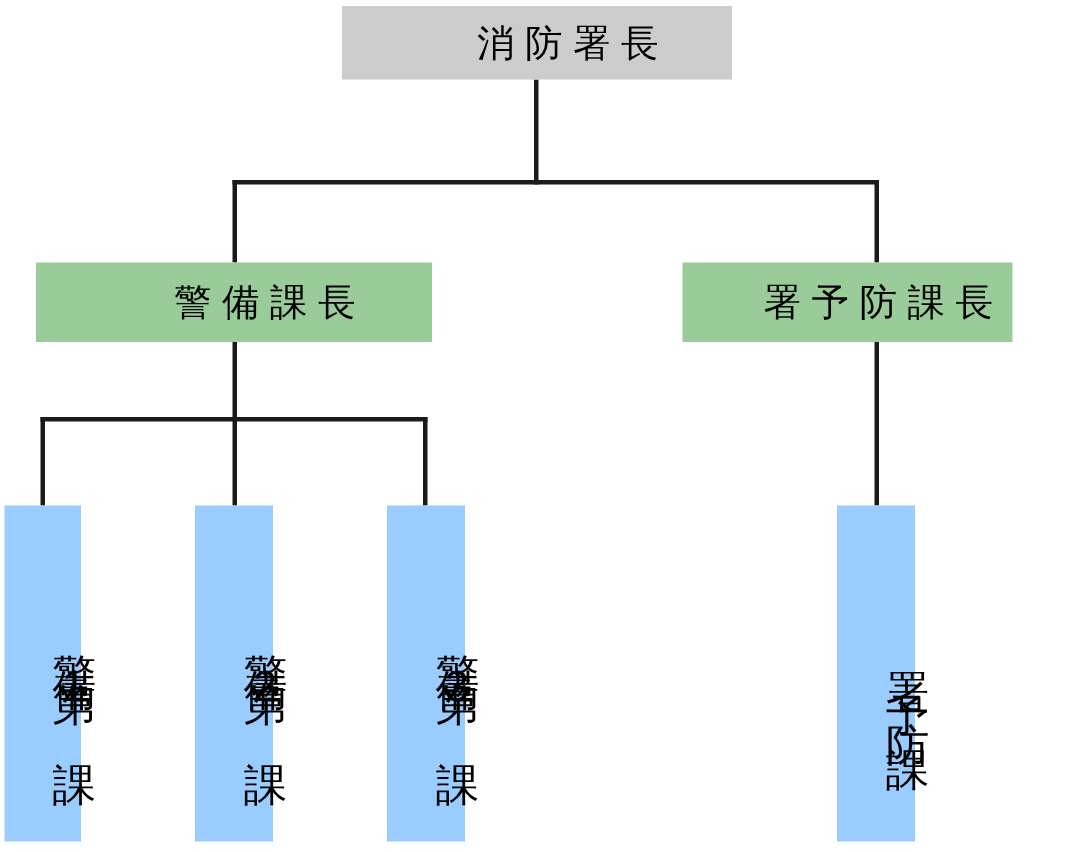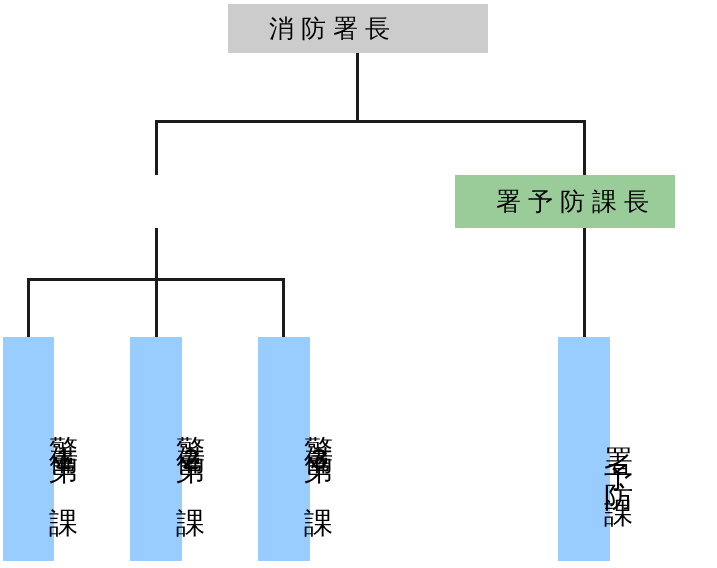--- a/index.html
+++ b/index.html
@@ -12,20 +12,21 @@
     position: relative;
     width: 717px;
     height: 568px;
     background: #ffffff;
     overflow: hidden;
   }
   .node {
     position: absolute;
     display: flex;
     align-items: center;
+    justify-content: center;
     color: #000000;
     box-sizing: border-box;
     padding-left: 41px;
   }
   .node-root {
     left: 228px; top: 4px; width: 260px; height: 49px;
     background: #cccccc;
   }
   .node-division {
     background: #99cc99;
@@ -90,20 +91,23 @@
   <div class="connector c-sub-mid-v" style="background-color: rgb(27, 27, 27);"></div>
   <div class="connector c-sub-h" style="background-color: rgb(27, 27, 27);"></div>
   <div class="connector c-sub-lv" style="background-color: rgb(27, 27, 27);"></div>
   <div class="connector c-sub-rv" style="background-color: rgb(27, 27, 27);"></div>
   <div class="connector c-right-v" style="background-color: rgb(27, 27, 27);"></div>
 
   <div class="node node-root" style="background-color: rgb(204, 204, 204);">
     <span class="hlabel">消防署長</span>
   </div>
 
+  <div class="node node-division left" style="background-color: rgb(153, 204, 153);">
+    <span class="hlabel">警備課長</span>
+  </div>
   <div class="node node-division right" style="background-color: rgb(153, 204, 153);">
     <span class="hlabel">署予防課長</span>
   </div>
 
   <div class="node node-section s1" style="background-color: rgb(153, 204, 255);">
     <span class="vlabel">警備第1課</span>
   </div>
   <div class="node node-section s2" style="background-color: rgb(153, 204, 255);">
     <span class="vlabel">警備第2課</span>
   </div>

